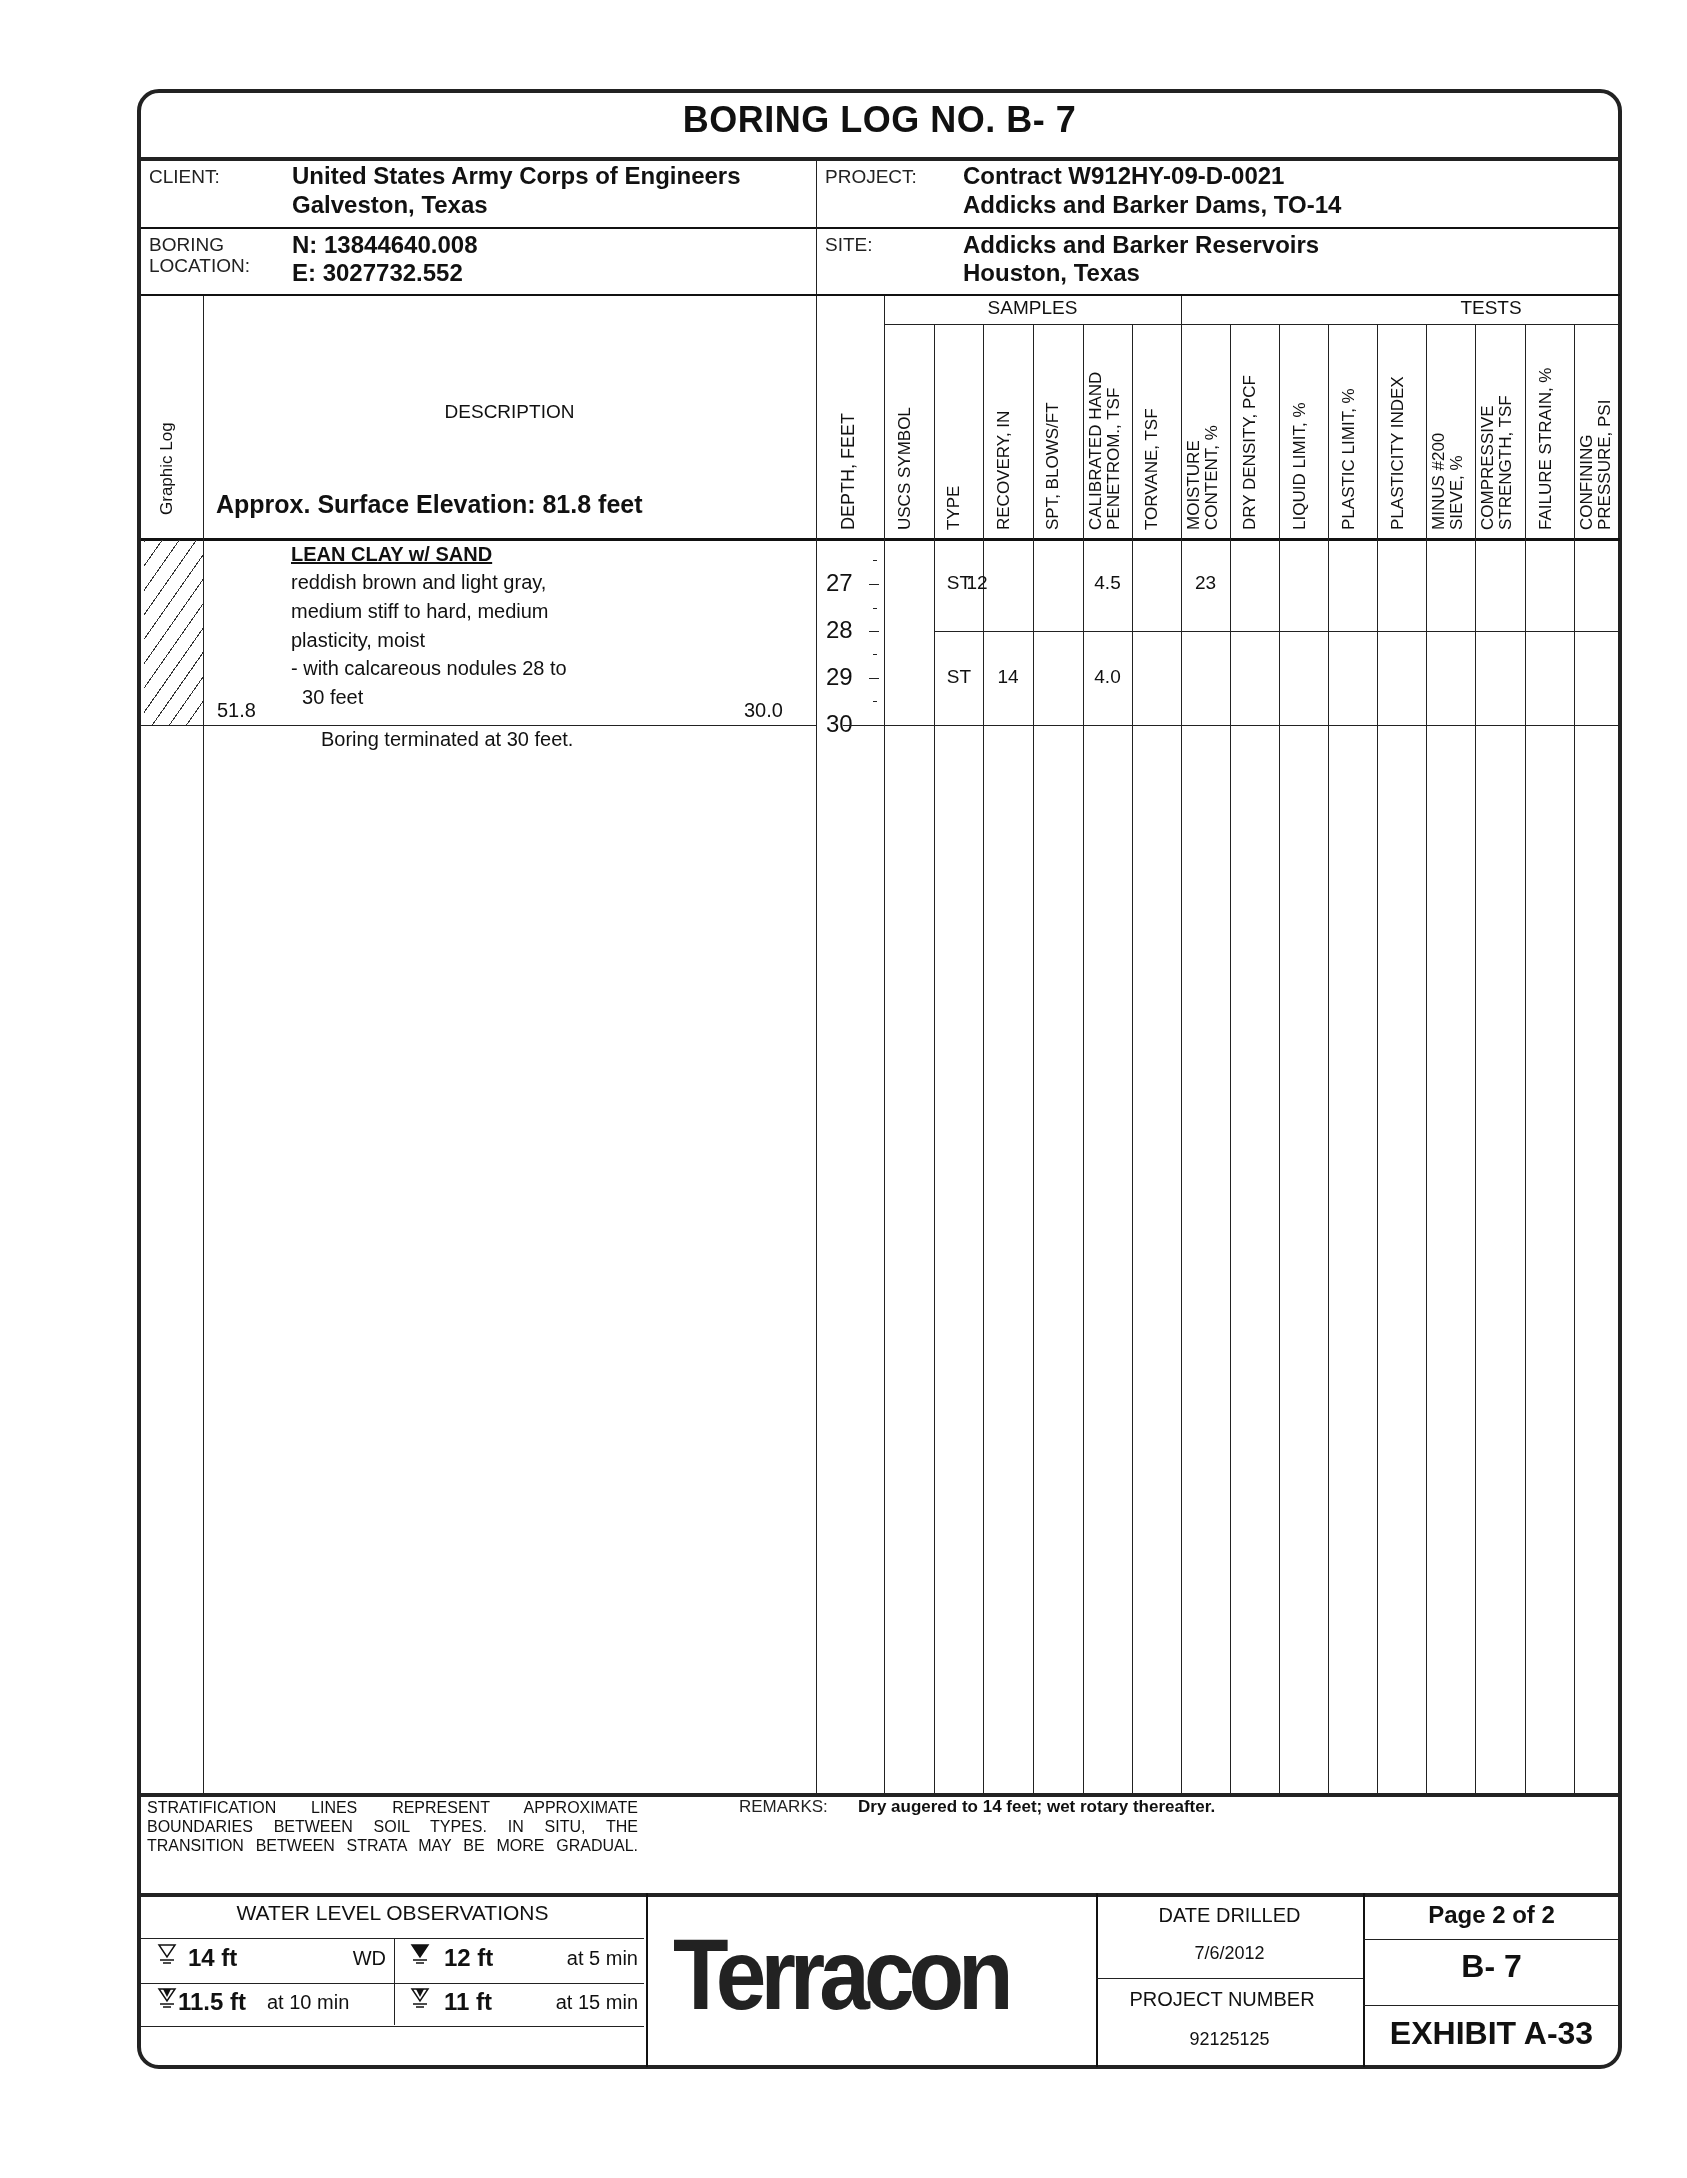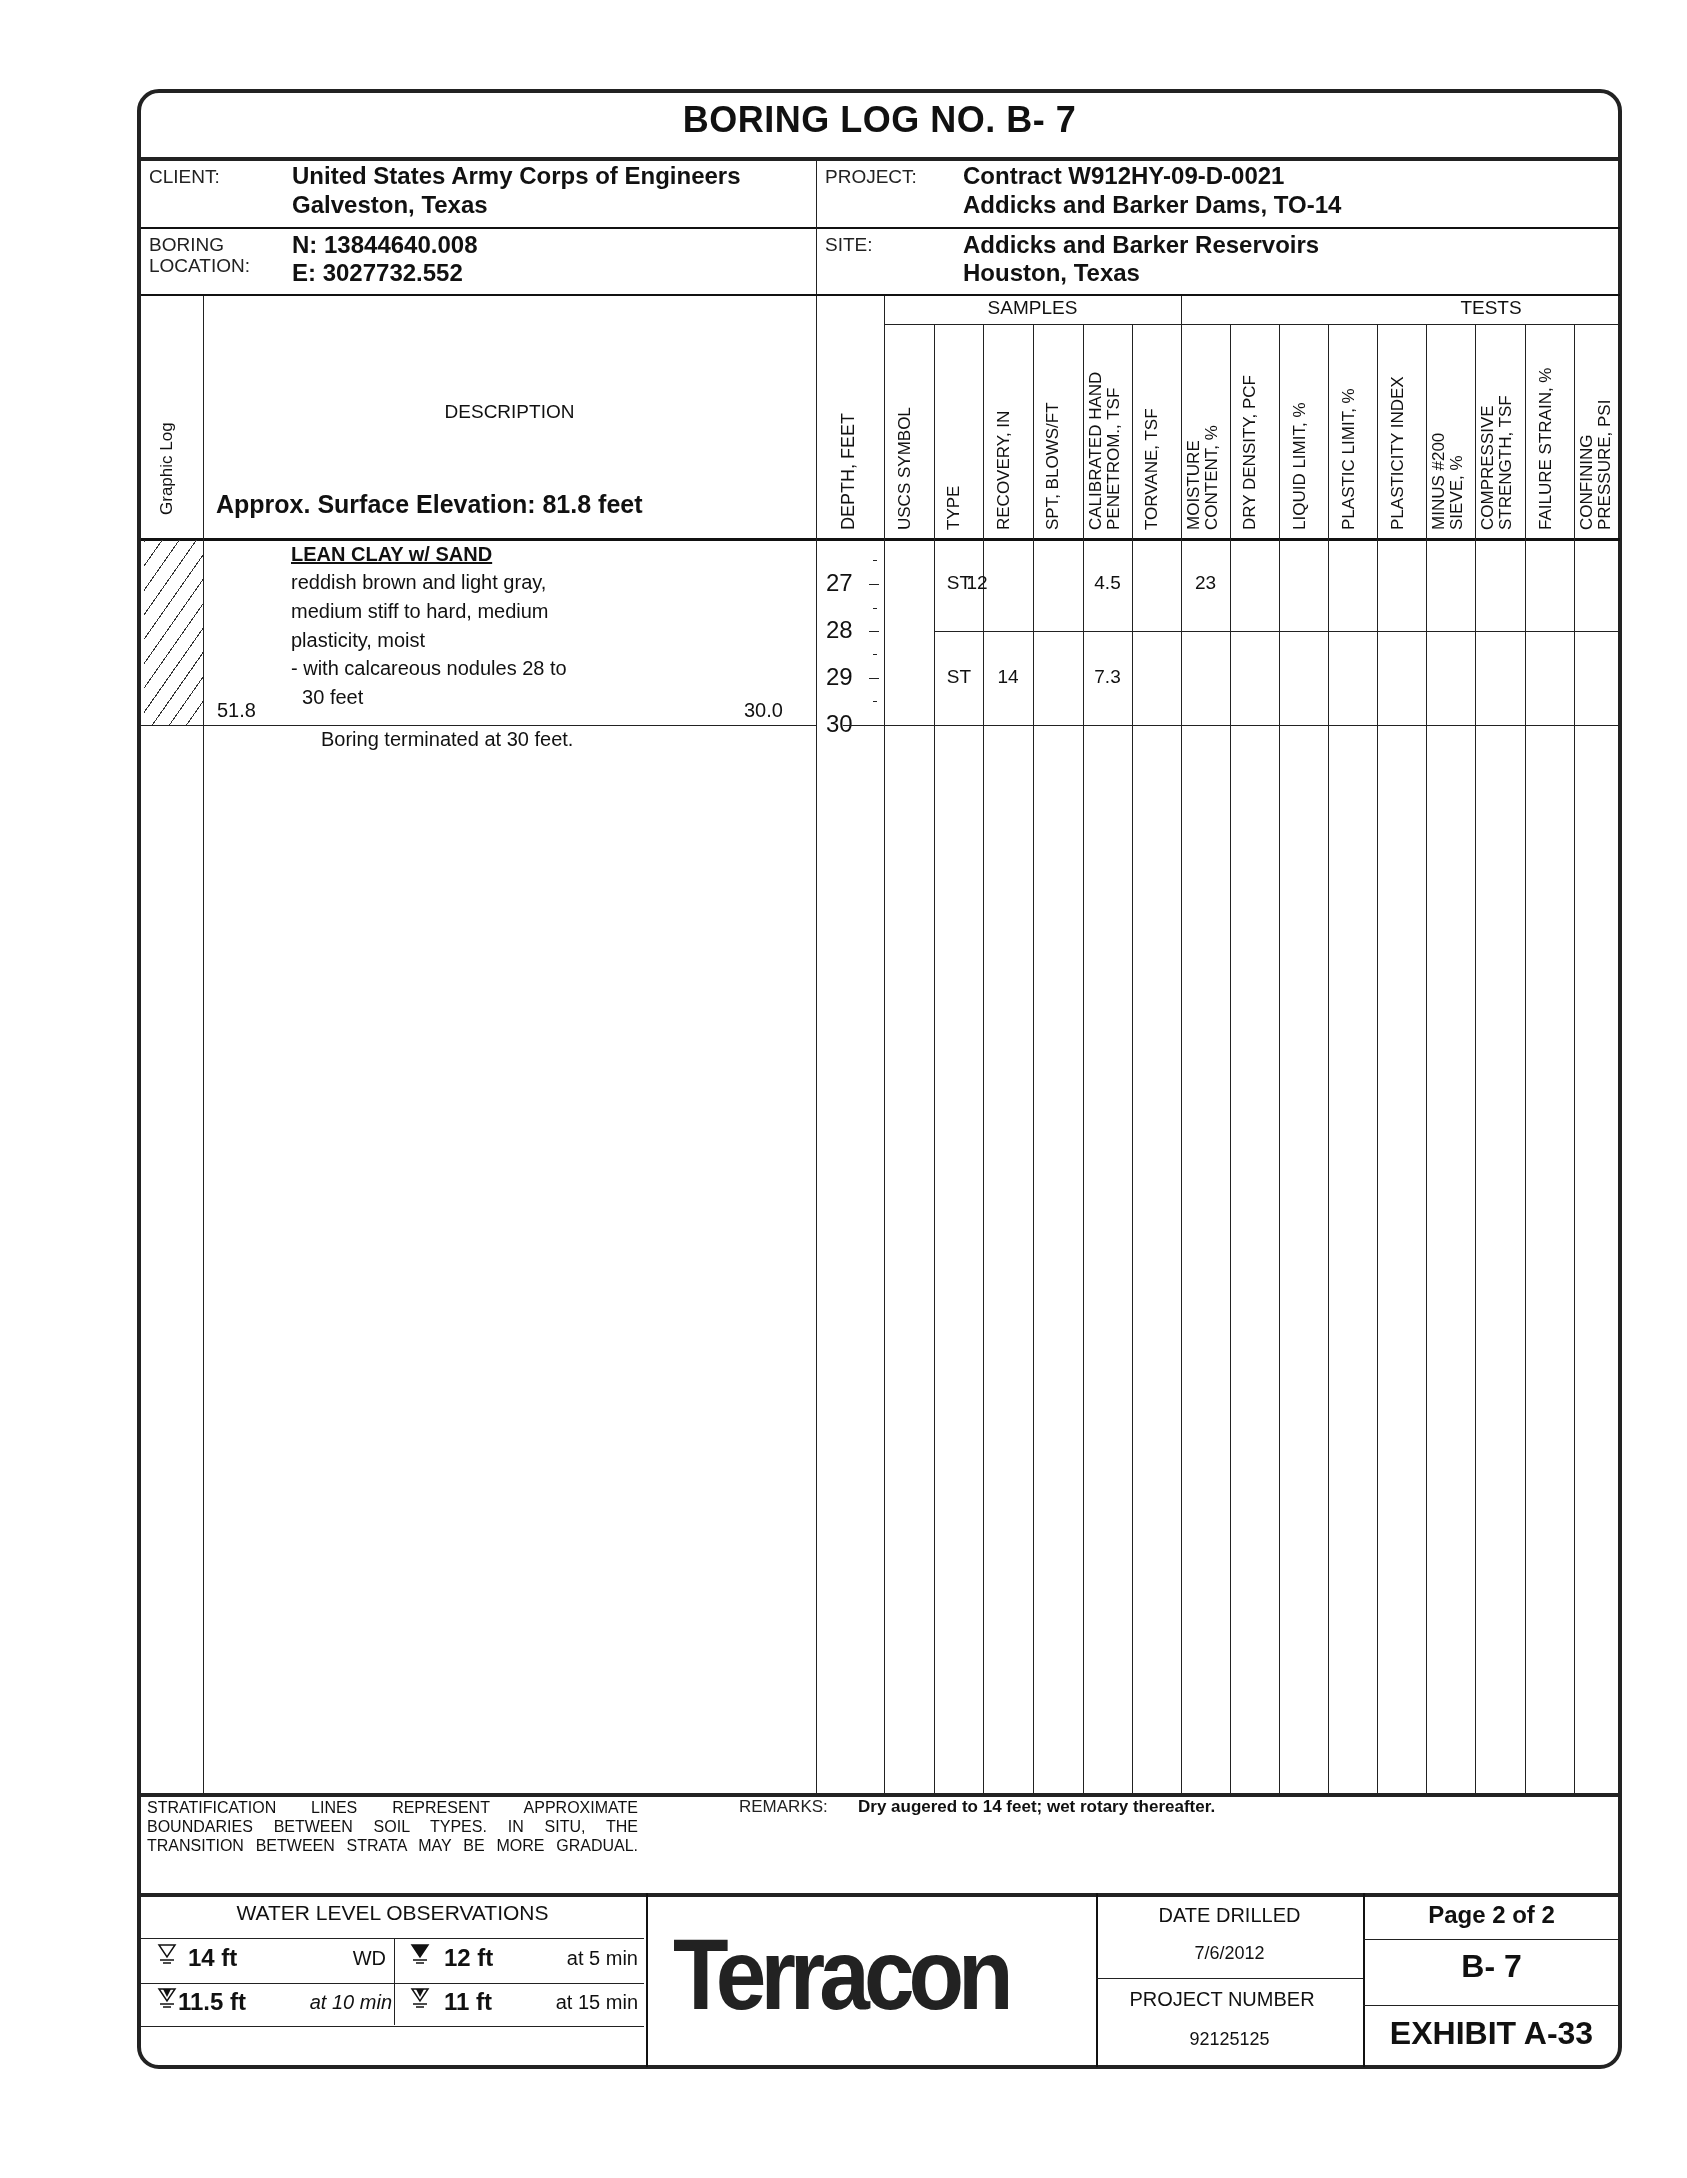--- a/index.html
+++ b/index.html
@@ -131,21 +131,21 @@
 <div class="tick" style="left:873px; top:701px; width:4px;"></div>
 <div class="hl thin" style="left:843px; top:725px; width:777px;"></div>
 <div class="hl thin" style="left:934px; top:631px; width:686px;"></div>
 
 <div class="cell" style="left:934px; top:572px; width:50px;">ST</div>
 <div class="cell" style="left:952px; top:572px; width:50px;">12</div>
 <div class="cell" style="left:1083px; top:572px; width:49px;">4.5</div>
 <div class="cell" style="left:1181px; top:572px; width:49px;">23</div>
 <div class="cell" style="left:934px; top:666px; width:50px;">ST</div>
 <div class="cell" style="left:983px; top:666px; width:50px;">14</div>
-<div class="cell" style="left:1083px; top:666px; width:49px;">7.3</div>
+<div class="cell" style="left:1083px; top:666px; width:49px;">4.0</div>
 
 <div class="hl thick" style="left:141px; top:1793px; width:1479px;"></div>
 
 <div class="small" style="left:147px; top:1798px; width:491px;">STRATIFICATION LINES REPRESENT APPROXIMATE BOUNDARIES BETWEEN SOIL TYPES.  IN SITU, THE TRANSITION BETWEEN STRATA MAY BE MORE GRADUAL.</div>
 <div class="lbl" style="left:739px; top:1797px; font-size:17px;">REMARKS:</div>
 <div class="lbl" style="left:858px; top:1797px; font-size:17px; font-weight:bold; color:#111;">Dry augered to 14 feet; wet rotary thereafter.</div>
 <div class="hl thick" style="left:141px; top:1893px; width:1479px;"></div>
 
 <div class="wl" style="left:141px; top:1901px; width:503px; text-align:center; font-size:21px;">WATER LEVEL OBSERVATIONS</div>
 <div class="hl thin" style="left:141px; top:1938px; width:503px;"></div>
@@ -169,21 +169,21 @@
 <div class="wlb" style="left:444px; top:1944px;">12 ft</div>
 <div class="wl" style="left:535px; top:1947px; width:103px; text-align:right;">at 5 min</div>
 
 <svg class="abs" style="left:156px; top:1986px;" width="22" height="24" viewBox="0 0 22 24">
     <polygon points="3,3 19,3 11,15" fill="none" stroke="#111" stroke-width="1.5"></polygon>
     <polygon points="7,3 15,3 11,11" fill="#111"></polygon>
     <line x1="4" y1="18" x2="18" y2="18" stroke="#111" stroke-width="1.5"></line>
     <line x1="7" y1="21" x2="15" y2="21" stroke="#111" stroke-width="1.5"></line>
   </svg>
 <div class="wlb" style="left:178px; top:1988px;">11.5 ft</div>
-<div class="wl" style="left:283px; top:1991px; width:109px; text-align:right;font-style:italic;">at 10 min</div>
+<div class="wl" style="left:267px; top:1991px; width:109px; text-align:left;">at 10 min</div>
 
 <svg class="abs" style="left:409px; top:1986px;" width="22" height="24" viewBox="0 0 22 24">
     <polygon points="3,3 19,3 11,15" fill="none" stroke="#111" stroke-width="1.5"></polygon>
     <polygon points="7,3 15,3 11,11" fill="#111"></polygon>
     <line x1="4" y1="18" x2="18" y2="18" stroke="#111" stroke-width="1.5"></line>
     <line x1="7" y1="21" x2="15" y2="21" stroke="#111" stroke-width="1.5"></line>
   </svg>
 <div class="wlb" style="left:444px; top:1988px;">11 ft</div>
 <div class="wl" style="left:525px; top:1991px; width:113px; text-align:right;">at 15 min</div>
 

